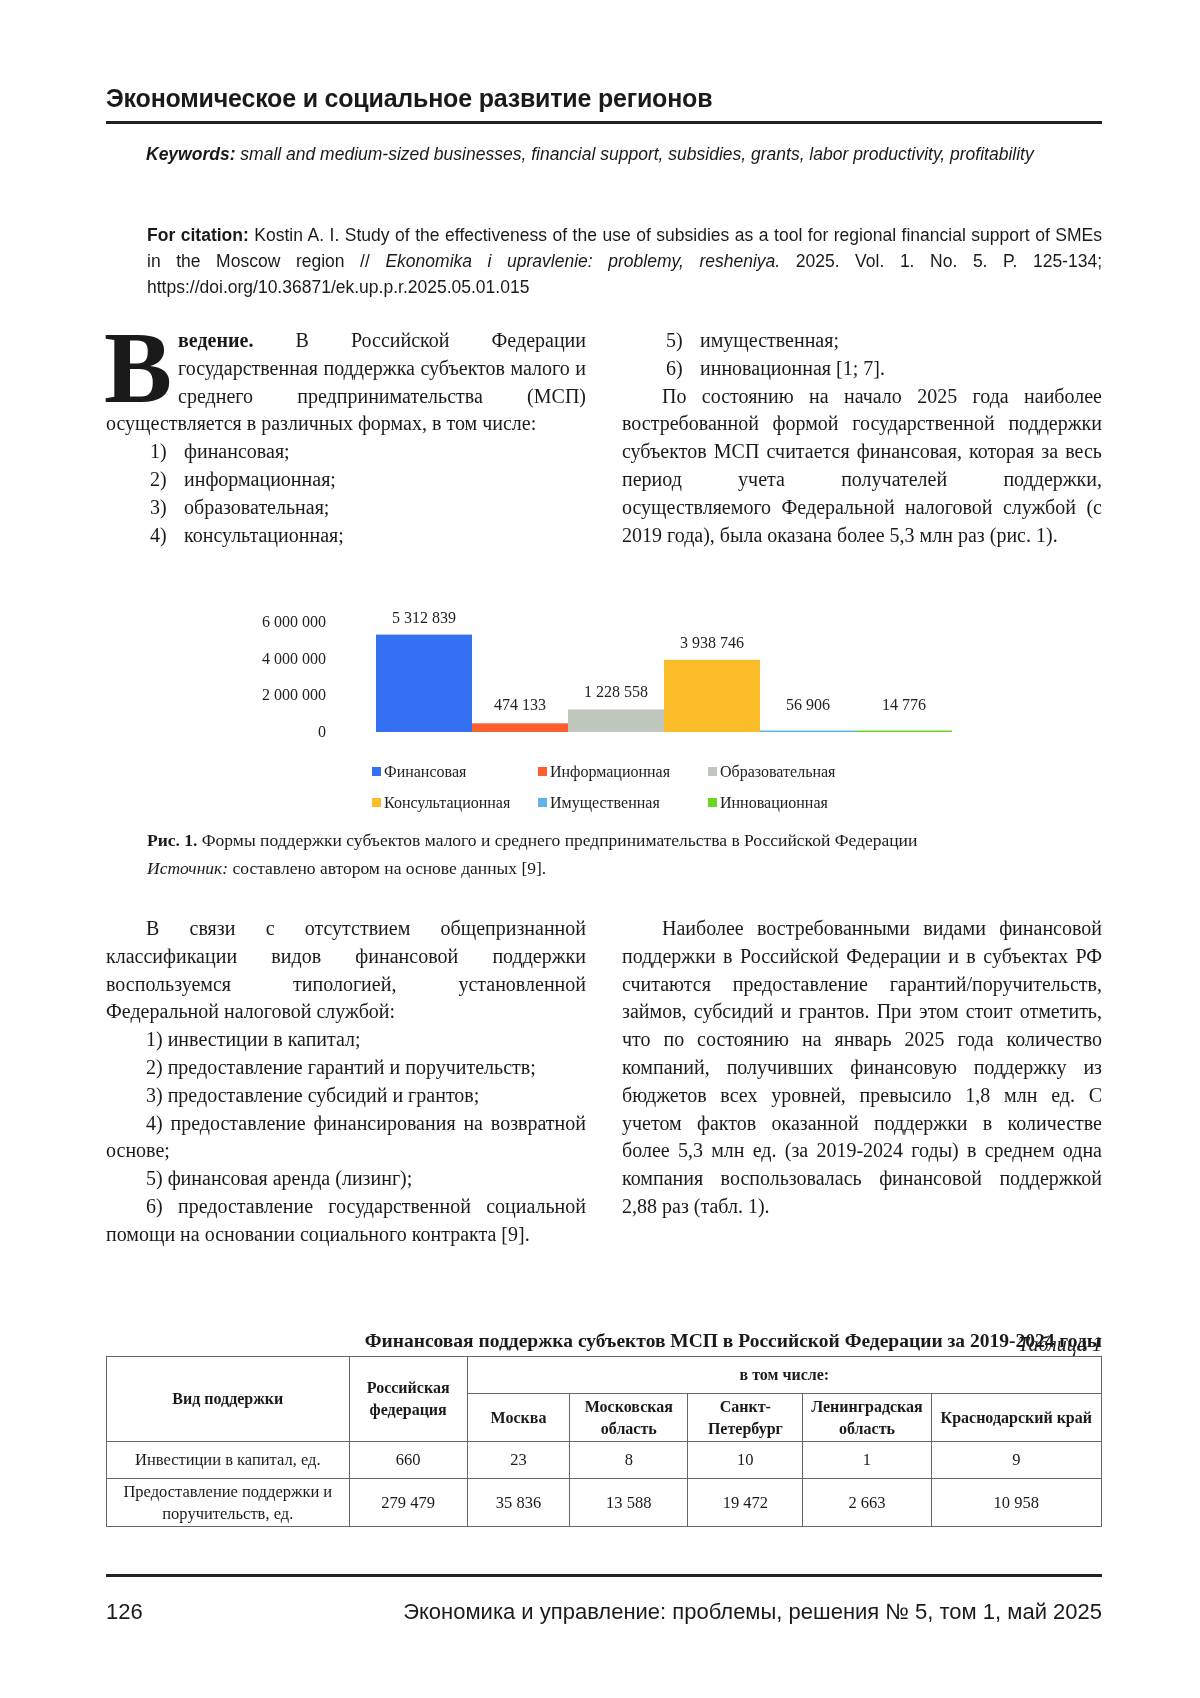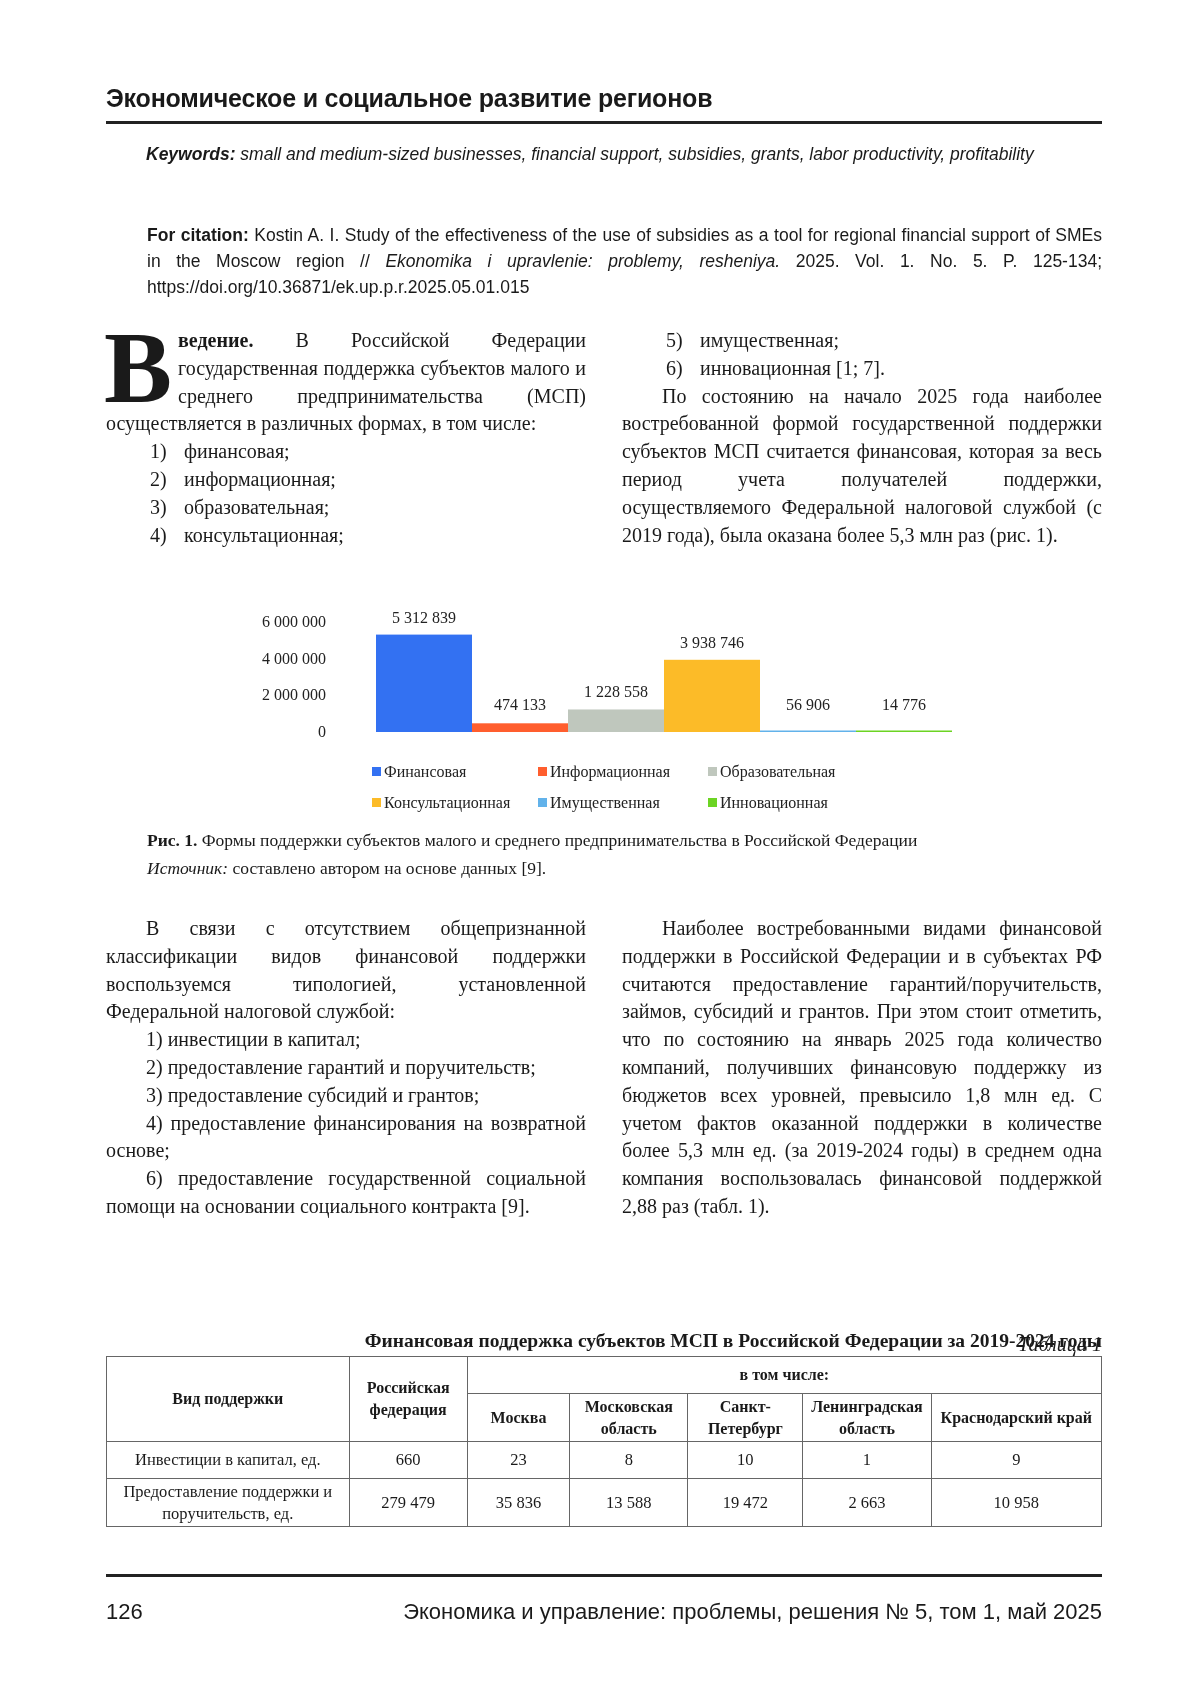--- a/index.html
+++ b/index.html
@@ -120,20 +120,21 @@
   <div><b>Рис. 1.</b><span> Формы поддержки субъектов малого и среднего предпринимательства в Российской Федерации</span></div>
   <div><i>Источник:</i><span> составлено автором на основе данных [9].</span></div>
 </div>
 
 <div class="abs col" id="col-left-2">
   <div class="indent">В связи с отсутствием общепризнанной классификации видов финансовой поддержки воспользуемся типологией, установленной Федеральной налоговой службой:</div>
   <div class="li2">1) инвестиции в капитал;</div>
   <div class="li2">2) предоставление гарантий и поручительств;</div>
   <div class="li2">3) предоставление субсидий и грантов;</div>
   <div class="li2">4) предоставление финансирования на возвратной основе;</div>
+  <div class="li2">5) финансовая аренда (лизинг);</div>
   <div class="li2">6) предоставление государственной социальной помощи на основании социального контракта [9].</div>
 </div>
 
 <div class="abs col" id="col-right-2">
   <div class="indent">Наиболее востребованными видами финансовой поддержки в Российской Федерации и в субъектах РФ считаются предоставление гарантий/поручительств, займов, субсидий и грантов. При этом стоит отметить, что по состоянию на январь 2025 года количество компаний, получивших финансовую поддержку из бюджетов всех уровней, превысило 1,8 млн ед. С учетом фактов оказанной поддержки в количестве более 5,3 млн ед. (за 2019-2024 годы) в среднем одна компания воспользовалась финансовой поддержкой 2,88 раз (табл. 1).</div>
 </div>
 
 <div class="abs" id="table-label">Таблица 1</div>
 <div class="abs" id="table-title">Финансовая поддержка субъектов МСП в Российской Федерации за 2019-2024 годы</div>
 

